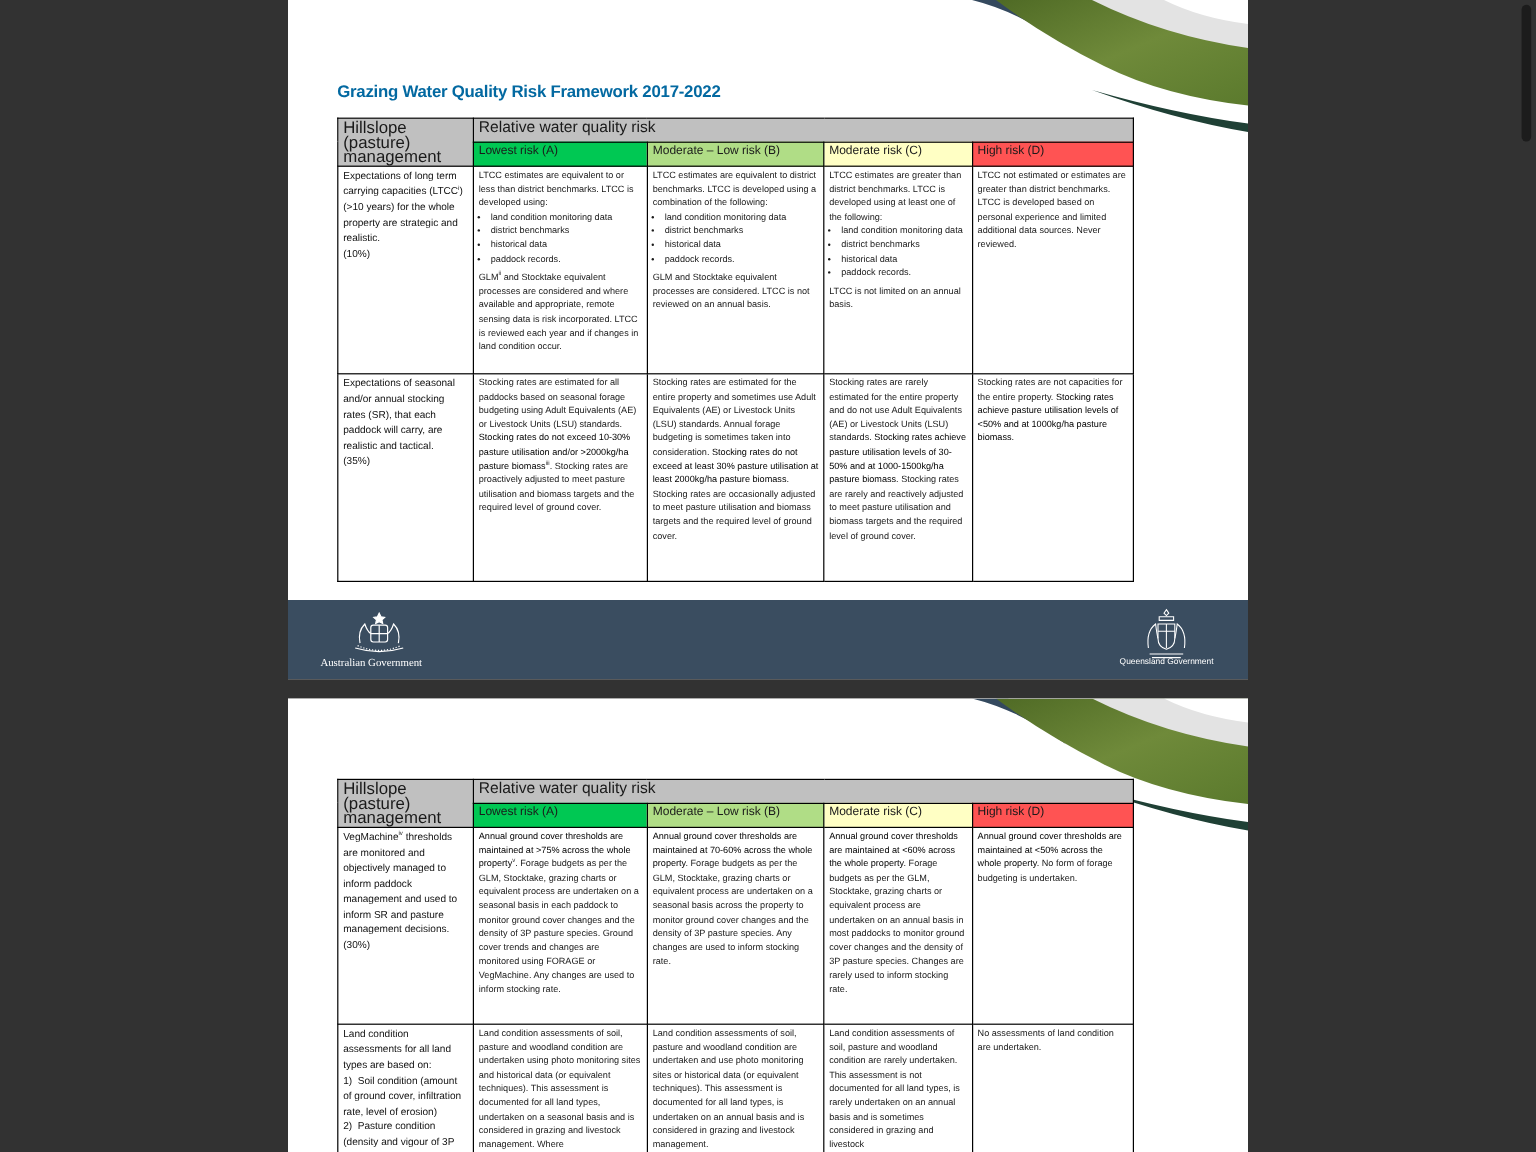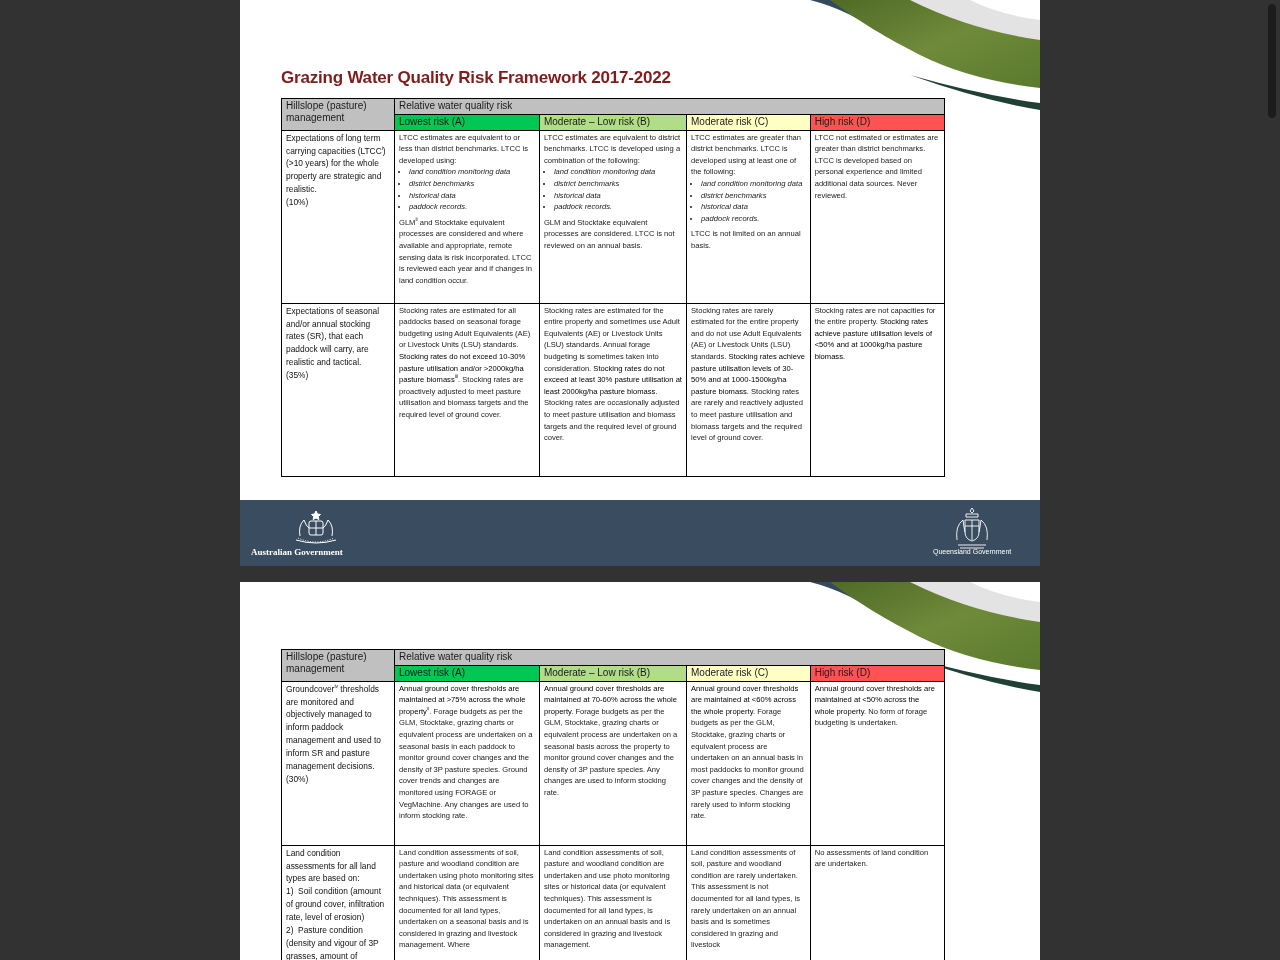--- a/index.html
+++ b/index.html
@@ -11,57 +11,57 @@
   }
   .viewer { position:absolute; left:0; top:0; width:1280px; height:960px; overflow:hidden; }
   .page {
     position:absolute; left:240px; width:800px; background:#ffffff; overflow:hidden;
   }
   .page1 { top:0; height:566px; }
   .page2 { top:582px; height:400px; }
   .swoosh { position:absolute; right:0; top:0; width:270px; height:115px; }
   .doc-title {
     position:absolute; left:41px; top:68px;
-    font-size:17px; font-weight:bold; color:#7f1d1d; letter-spacing:-0.2px;
+    font-size:14px; font-weight:bold; color:#0369a1; letter-spacing:-0.2px;
   }
   table.risk {
     position:absolute; left:41px; border-collapse:collapse;
     table-layout:fixed; width:664px;
     font-size:7.6px; line-height:11.6px; color:#1a1a1a;
   }
   .page1 table.risk { top:98px; }
   .page2 table.risk { top:67px; }
   table.risk td, table.risk th {
     border:1px solid #000; vertical-align:top; padding:1px 4px 2px 4px;
     text-align:left; font-weight:normal;
   }
   .col0 { width:106px; }
   .col1 { width:136px; }
   .col2 { width:138px; }
   .col3 { width:116px; }
   .col4 { width:126px; }
   th.mgmt {
-    background:#c0c0c0; font-weight:bold; font-size:10px; line-height:12px;
+    background:#c0c0c0; font-weight:bold; font-size:14px; line-height:12px;
     padding:1px 4px;
   }
-  th.rel { background:#c0c0c0; font-weight:bold; text-align:center; font-size:10px; height:11px; padding:0 4px; }
+  th.rel { background:#c0c0c0; font-weight:bold; text-align:center; font-size:13px; height:11px; padding:0 4px; }
   th.lvl { font-size:10px; font-weight:bold; height:11px; padding:0 4px; line-height:12px; }
   td.crit { font-weight:bold; font-size:8.4px; line-height:12.9px; color:#111; }
   ul.b { margin:0; padding:0 0 0 10px; }
-  ul.b li { margin:0; padding:0 0 0 0; list-style:disc;font-style:italic; }
+  ul.b li { margin:0; padding:0 0 0 0; list-style:disc; }
   p.gap { margin:4px 0 0 0; }
   b { font-weight:normal; color:#000; }
   sup { font-size:5px; line-height:0; vertical-align:super; }
   .footer {
     position:absolute; left:0; top:500px; width:800px; height:66px; background:#3a4d60;
   }
   .crest { position:absolute; }
   .crest-au { left:48px; top:8px; width:56px; height:40px; }
   .crest-qld { left:712px; top:6px; width:40px; height:46px; }
-  .gov-au { position:absolute; left:11px; top:47px; color:#fff; font-family:"Liberation Serif", serif; font-weight:bold; font-size:9px;text-align:center; }
+  .gov-au { position:absolute; left:27px; top:47px; color:#fff; font-family:"Liberation Serif", serif; font-weight:normal; font-size:9px;text-align:center; }
   .gov-qld { position:absolute; left:693px; top:48px; color:#fff; font-size:7px; }
   .gov-qld b { color:#fff; }
   .scrollbar { position:absolute; left:1268px; top:4px; width:8px; height:114px; border-radius:4px; background:#1c1c1c; }
 </style>
 </head>
 <body>
 
 <div class="viewer">
 
   <div class="page page1">
@@ -206,21 +206,21 @@
       </tr>
       <tr>
         <th class="lvl" style="background:#00c853">Lowest risk (A)</th>
         <th class="lvl" style="background:#b0dd86">Moderate – Low risk (B)</th>
         <th class="lvl" style="background:#ffffc4">Moderate risk (C)</th>
         <th class="lvl" style="background:#ff5353">High risk (D)</th>
       </tr>
 
       <tr style="height:164px">
         <td class="crit">
-          <span>Groundcover</span><sup>iv</sup><span> thresholds are monitored and objectively managed to inform paddock management and used to inform SR and pasture management decisions.</span><br>
+          <span>VegMachine</span><sup>iv</sup><span> thresholds are monitored and objectively managed to inform paddock management and used to inform SR and pasture management decisions.</span><br>
           <span>(30%)</span>
         </td>
         <td><b>Annual ground cover thresholds are maintained at &gt;75% across the whole property</b><sup>v</sup><span>. Forage budgets as per the GLM, Stocktake, grazing charts or equivalent process are undertaken on a seasonal basis in each paddock to monitor ground cover changes and the density of 3P pasture species. Ground cover trends and changes are monitored using FORAGE or VegMachine. Any changes are used to inform stocking rate.</span></td>
         <td><b>Annual ground cover thresholds are maintained at 70-60% across the whole property</b><span>. Forage budgets as per the GLM, Stocktake, grazing charts or equivalent process are undertaken on a seasonal basis across the property to monitor ground cover changes and the density of 3P pasture species. Any changes are used to inform stocking rate.</span></td>
         <td><b>Annual ground cover thresholds are maintained at &lt;60% across the whole property</b><span>. Forage budgets as per the GLM, Stocktake, grazing charts or equivalent process are undertaken on an annual basis in most paddocks to monitor ground cover changes and the density of 3P pasture species. Changes are rarely used to inform stocking rate.</span></td>
         <td><b>Annual ground cover thresholds are maintained at &lt;50% across the whole property</b><span>. No form of forage budgeting is undertaken.</span></td>
       </tr>
 
       <tr style="height:160px">
         <td class="crit">

